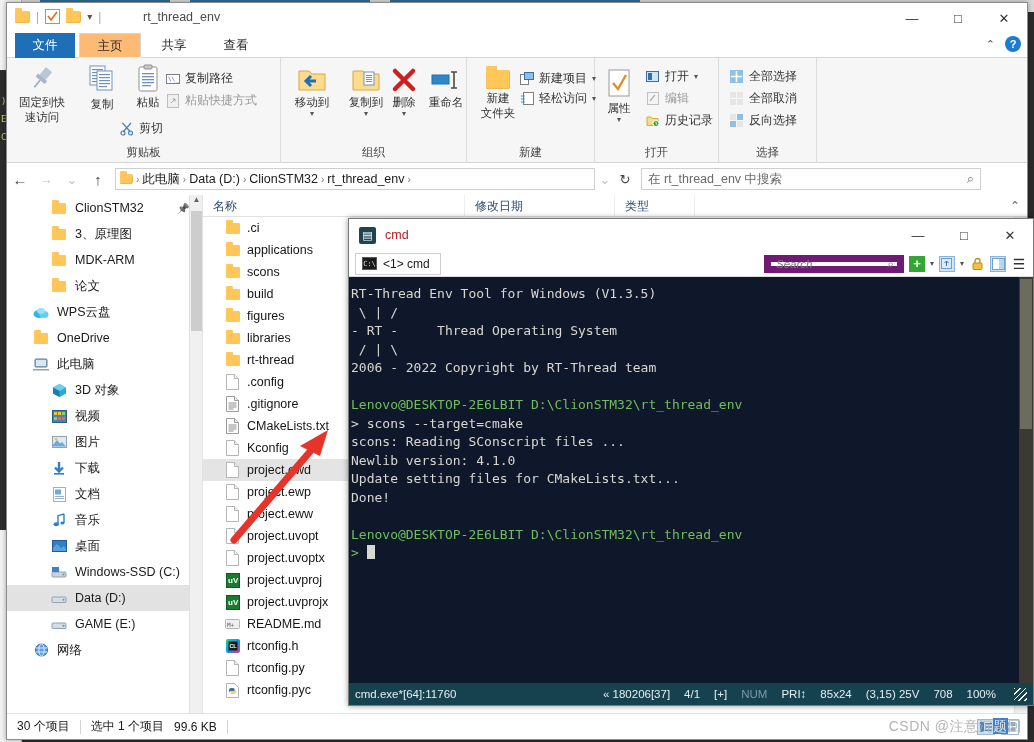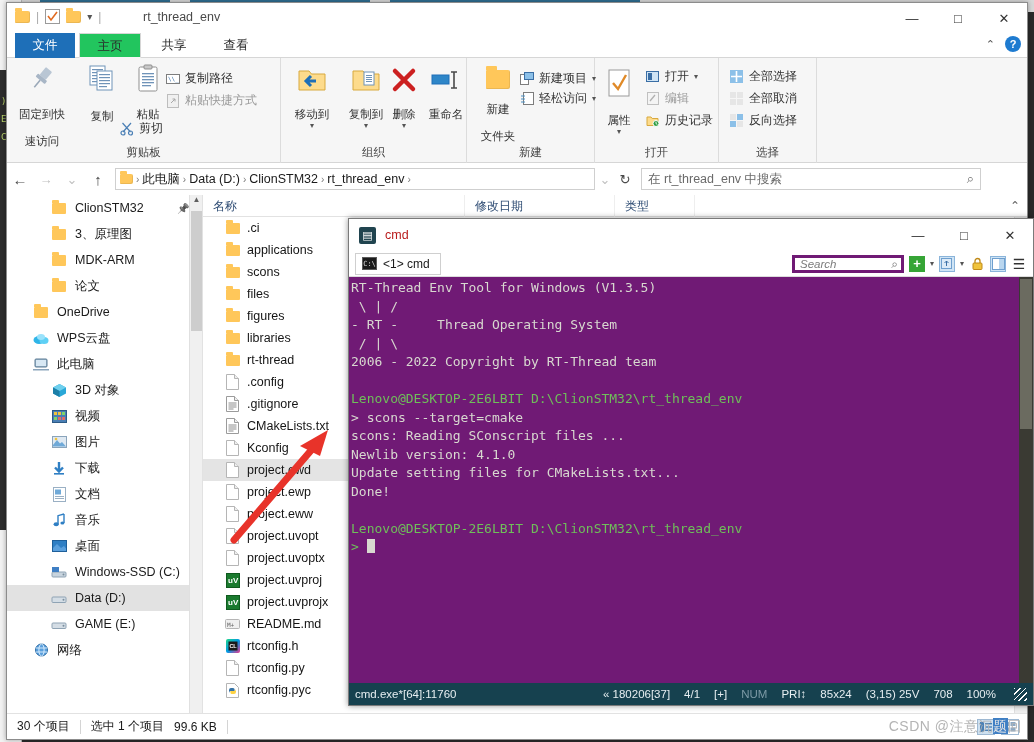--- a/index.html
+++ b/index.html
@@ -46,31 +46,31 @@
     background:#ffc75a; border-radius:1px 1px 0 0;
   }
   .folder.sm { width:13px; height:10px; }
   .folder.lg { width:24px; height:19px; }
   .folder.lg::before { width:11px; height:4px; top:-4px; }
 
   
   .tabstrip { position:relative; height:25px; background:#ffffff; border-bottom:1px solid #d6d6d6; }
   .tab { position:absolute; top:0; height:25px; line-height:25px; text-align:center; font-size:12.5px; color:#2b2b2b; }
   .tab.file { background:#1e6fb8; color:#fff; width:60px; left:8px; }
-  .tab.active { background:#22c55e; border:1px solid #d6d6d6; border-bottom-color:#f6f6f6; }
+  .tab.active { background:#fdba74; border:1px solid #d6d6d6; border-bottom-color:#f6f6f6; }
   .tabs-right { position:absolute; right:6px; top:3px; display:flex; align-items:center; gap:10px; }
   .help-circle { width:16px; height:16px; border-radius:50%; background:#1e7bd0; color:#fff;
                  font-size:11px; text-align:center; line-height:16px; font-weight:bold; }
 
   
   .ribbon { position:relative; height:105px; background:#f6f6f6; border-bottom:1px solid #d6d6d6; }
   .rgroup { position:absolute; top:0; height:105px; border-right:1px solid #dcdcdc; }
   .rgroup-label { position:absolute; bottom:3px; width:100%; text-align:center; font-size:11.5px; color:#444; }
   .bigbtn { position:absolute; text-align:center; width:58px; }
-  .bigbtn .lbl { font-size:11.5px; color:#333; line-height:13px; margin-top:14px; }
+  .bigbtn .lbl { font-size:11.5px; color:#333; line-height:13px; margin-top:2px; }
   .smallitem { position:absolute; display:flex; align-items:center; gap:5px; font-size:12px; color:#333; white-space:nowrap; }
   .smallitem .gi { width:15px; height:15px; flex:none; display:flex; align-items:center; justify-content:center; }
   .caret { font-size:8px; color:#555; }
 
   
   .addrrow { position:relative; height:32px; background:#ffffff; display:flex; align-items:center; }
   .navbtn { width:26px; text-align:center; font-size:15px; color:#4a4a4a; }
   .navbtn.dim { color:#c0c0c0; font-size:13px; }
   .crumbs { flex:none; width:480px; height:22px; margin-left:4px; border:1px solid #cfcfcf; background:#fff;
             display:flex; align-items:center; padding:0 4px; gap:3px; font-size:12.5px; color:#1a1a1a; }
@@ -114,29 +114,29 @@
              display:flex; align-items:center; justify-content:center; border-radius:2px; }
   .cmd-title .t { margin-left:9px; font-size:12.5px; color:#b91c1c; }
   .cmd-win-btns { position:absolute; right:0; top:0; display:flex; }
   .cmd-win-btns .b { width:46px; height:32px; display:flex; align-items:center; justify-content:center; color:#333; font-size:13px; }
   .cmd-tabbar { height:26px; border-bottom:1px solid #dcdcdc; display:flex; align-items:center; position:relative; background:#fff; }
   .cmd-tab { margin-left:6px; height:22px; border:1px solid #cfcfcf; display:flex; align-items:center;
              gap:6px; padding:0 10px 0 6px; font-size:12px; color:#1a1a1a; background:#fff; }
   .cmd-tab .ti { width:15px; height:13px; background:#1b1b1b; border:1px solid #5a5a5a; color:#d8d8d8; font-size:7px;
                  display:flex; align-items:center; justify-content:center; font-family:"DejaVu Sans Mono", monospace; }
   .cmd-tools { position:absolute; right:6px; display:flex; align-items:center; gap:5px; }
-  .cmd-search { width:112px; height:18px; border:3px solid #701a75; display:flex; align-items:center;
+  .cmd-search { width:140px; height:18px; border:7px solid #701a75; display:flex; align-items:center;
                 justify-content:space-between; padding:0 3px 0 5px; font-size:11.5px; font-style:italic; color:#7a7a7a; }
   .tbtn { width:16px; height:16px; display:flex; align-items:center; justify-content:center; font-size:12px; }
   .tbtn.green { background:#36a536; color:#fff; font-weight:bold; font-size:13px; }
   .tbtn.blue { background:#cfe4f5; border:1px solid #8ab4da; color:#3a6ea5; font-size:9px; }
 
-  .term { position:absolute; left:0; top:58px; right:0; bottom:22px; background:#701a75; overflow:hidden;
+  .term { position:absolute; left:0; top:58px; right:0; bottom:22px; background:#0f172a; overflow:hidden;
           font-family:"DejaVu Sans Mono", "Liberation Mono", monospace; font-size:13px; line-height:18.5px;
-          color:#d8d8d0; padding:2px 0 0 2px; white-space:pre; }
+          color:#d8d8d0; padding:8px 0 0 2px; white-space:pre; }
   .term .g { color:#6fbf5a; }
   .term .cursor { display:inline-block; width:8px; height:14px; background:#d8d8d0; vertical-align:-2px; }
   .term-sb { position:absolute; right:0; top:58px; bottom:22px; width:14px; background:#3a3a33; }
   .term-sb .th { position:absolute; left:1px; top:2px; width:12px; height:150px; background:#6b6b60; }
 
   .cmd-status { position:absolute; left:0; right:0; bottom:0; height:22px; background:#16414f;
                 color:#e6eef1; font-size:11.5px; display:flex; align-items:center; }
   .cmd-status .l { padding-left:6px; }
   .cmd-status .r { margin-left:auto; display:flex; align-items:center; gap:14px; padding-right:6px; }
   .cmd-status .dim { color:#7d9aa6; }
@@ -488,35 +488,35 @@
             <div class="navitem lvl2">
               <span style="width: 16px; height: 16px; flex: 0 0 auto; display: inline-flex; align-items: center; justify-content: center;">
                 <span style="position:relative;display:inline-block;width:14px;height:11px;background:#ffc75a;border-radius:1px">
                   <span style="position:absolute;left:0;top:-3px;width:7px;height:3px;background:#ffc75a;border-radius:1px 1px 0 0"></span>
                 </span>
               </span>
               <span>论文</span>
             </div>
             <div class="navitem">
               <span style="width: 16px; height: 16px; flex: 0 0 auto; display: inline-flex; align-items: center; justify-content: center;">
-                <span style="position:relative;display:inline-block;width:14px;height:11px;background:#ffc75a;border-radius:1px">
-                  <span style="position:absolute;left:0;top:-3px;width:7px;height:3px;background:#ffc75a;border-radius:1px 1px 0 0"></span>
-                </span>
-              </span>
-              <span>OneDrive</span>
-            </div>
-            <div class="navitem">
-              <span style="width: 16px; height: 16px; flex: 0 0 auto; display: inline-flex; align-items: center; justify-content: center;">
                 <svg width="16" height="13" viewBox="0 0 16 13">
                   <ellipse cx="6" cy="8" rx="5.5" ry="4" fill="#2fb5e8"></ellipse>
                   <ellipse cx="11" cy="8.5" rx="4.5" ry="3.5" fill="#5ed0f5"></ellipse>
                   <ellipse cx="8" cy="5" rx="4" ry="3" fill="#9ae2fb"></ellipse>
                 </svg>
               </span>
               <span>WPS云盘</span>
+            </div>
+            <div class="navitem">
+              <span style="width: 16px; height: 16px; flex: 0 0 auto; display: inline-flex; align-items: center; justify-content: center;">
+                <span style="position:relative;display:inline-block;width:14px;height:11px;background:#ffc75a;border-radius:1px">
+                  <span style="position:absolute;left:0;top:-3px;width:7px;height:3px;background:#ffc75a;border-radius:1px 1px 0 0"></span>
+                </span>
+              </span>
+              <span>OneDrive</span>
             </div>
             <div class="navitem">
               <span style="width: 16px; height: 16px; flex: 0 0 auto; display: inline-flex; align-items: center; justify-content: center;">
                 <svg width="16" height="14" viewBox="0 0 16 14">
                   <rect x="2" y="2" width="12" height="8" rx="1" fill="#9fb8cc" stroke="#5a7a94"></rect>
                   <rect x="3" y="3" width="10" height="6" fill="#d8e8f4"></rect>
                   <path d="M0 12 h16 v1.5 H0 Z" fill="#8aa4bb"></path>
                 </svg>
               </span>
               <span>此电脑</span>
@@ -679,21 +679,21 @@
                 </span>
               </span>
               <span>scons</span>
             </div>
             <div class="filerow">
               <span style="width: 15px; height: 16px; flex: 0 0 auto; display: inline-flex; align-items: center; justify-content: center;">
                 <span style="position:relative;display:inline-block;width:14px;height:11px;background:#ffc75a;border-radius:1px">
                   <span style="position:absolute;left:0;top:-3px;width:7px;height:3px;background:#ffc75a;border-radius:1px 1px 0 0"></span>
                 </span>
               </span>
-              <span>files</span>
+              <span>build</span>
             </div>
             <div class="filerow">
               <span style="width: 15px; height: 16px; flex: 0 0 auto; display: inline-flex; align-items: center; justify-content: center;">
                 <span style="position:relative;display:inline-block;width:14px;height:11px;background:#ffc75a;border-radius:1px">
                   <span style="position:absolute;left:0;top:-3px;width:7px;height:3px;background:#ffc75a;border-radius:1px 1px 0 0"></span>
                 </span>
               </span>
               <span>figures</span>
             </div>
             <div class="filerow">

